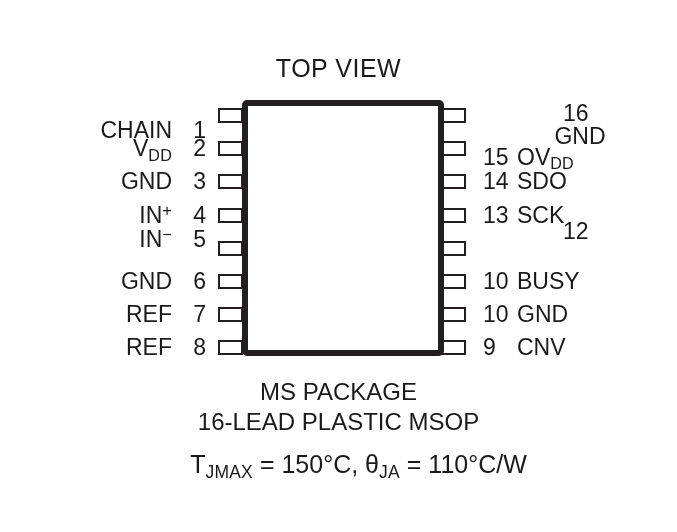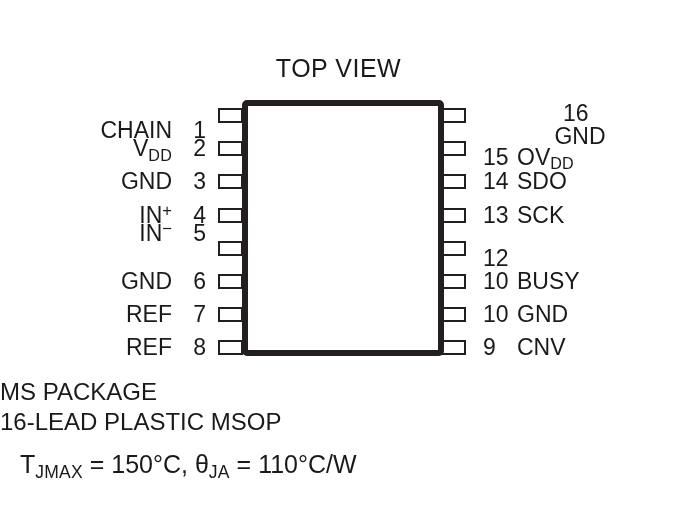--- a/index.html
+++ b/index.html
@@ -117,21 +117,21 @@
     vertical-align: baseline;
     position: relative;
     top: -0.42em;
   }
 
   
   .caption {
     position: absolute;
     left: 0;
     width: 677px;
-    text-align: left;
+    text-align: center;
     white-space: nowrap;
     color: #1a1a1a;
   }
   .caption-l1 { top: 378px; font-size: 24px; }
   .caption-l2 { top: 408px; font-size: 24px; }
   .caption-l3 { top: 450px; font-size: 25px; padding-left: 20px; }
 </style>
 </head>
 <body>
 
@@ -169,21 +169,21 @@
         <span class="pin-num">2</span>
       </div>
       <div class="pin-row left" style="top: 167.9px;">
         <span class="pin-name">GND</span>
         <span class="pin-num">3</span>
       </div>
       <div class="pin-row left" style="top: 201.1px;">
         <span class="pin-name">IN<span class="sup">+</span></span>
         <span class="pin-num">4</span>
       </div>
-      <div class="pin-row left" style="top: 219px;">
+      <div class="pin-row left" style="top: 225px;">
         <span class="pin-name">IN<span class="sup">−</span></span>
         <span class="pin-num">5</span>
       </div>
       <div class="pin-row left" style="top: 267.5px;">
         <span class="pin-name">GND</span>
         <span class="pin-num">6</span>
       </div>
       <div class="pin-row left" style="top: 300.7px;">
         <span class="pin-name">REF</span>
         <span class="pin-num">7</span>
@@ -203,21 +203,21 @@
         <span class="pin-name">OV<span class="sub">DD</span></span>
       </div>
       <div class="pin-row right" style="top: 167.9px;">
         <span class="pin-num">14</span>
         <span class="pin-name">SDO</span>
       </div>
       <div class="pin-row right" style="top: 201.1px;">
         <span class="pin-num">13</span>
         <span class="pin-name">SCK</span>
       </div>
-      <div class="pin-row right" style="top: 244px;">
+      <div class="pin-row right" style="top: 220px; flex-direction: column;">
         <span class="pin-num">12</span>
       </div>
       <div class="pin-row right" style="top: 267.5px;">
         <span class="pin-num">10</span>
         <span class="pin-name">BUSY</span>
       </div>
       <div class="pin-row right" style="top: 300.7px;">
         <span class="pin-num">10</span>
         <span class="pin-name">GND</span>
       </div>

